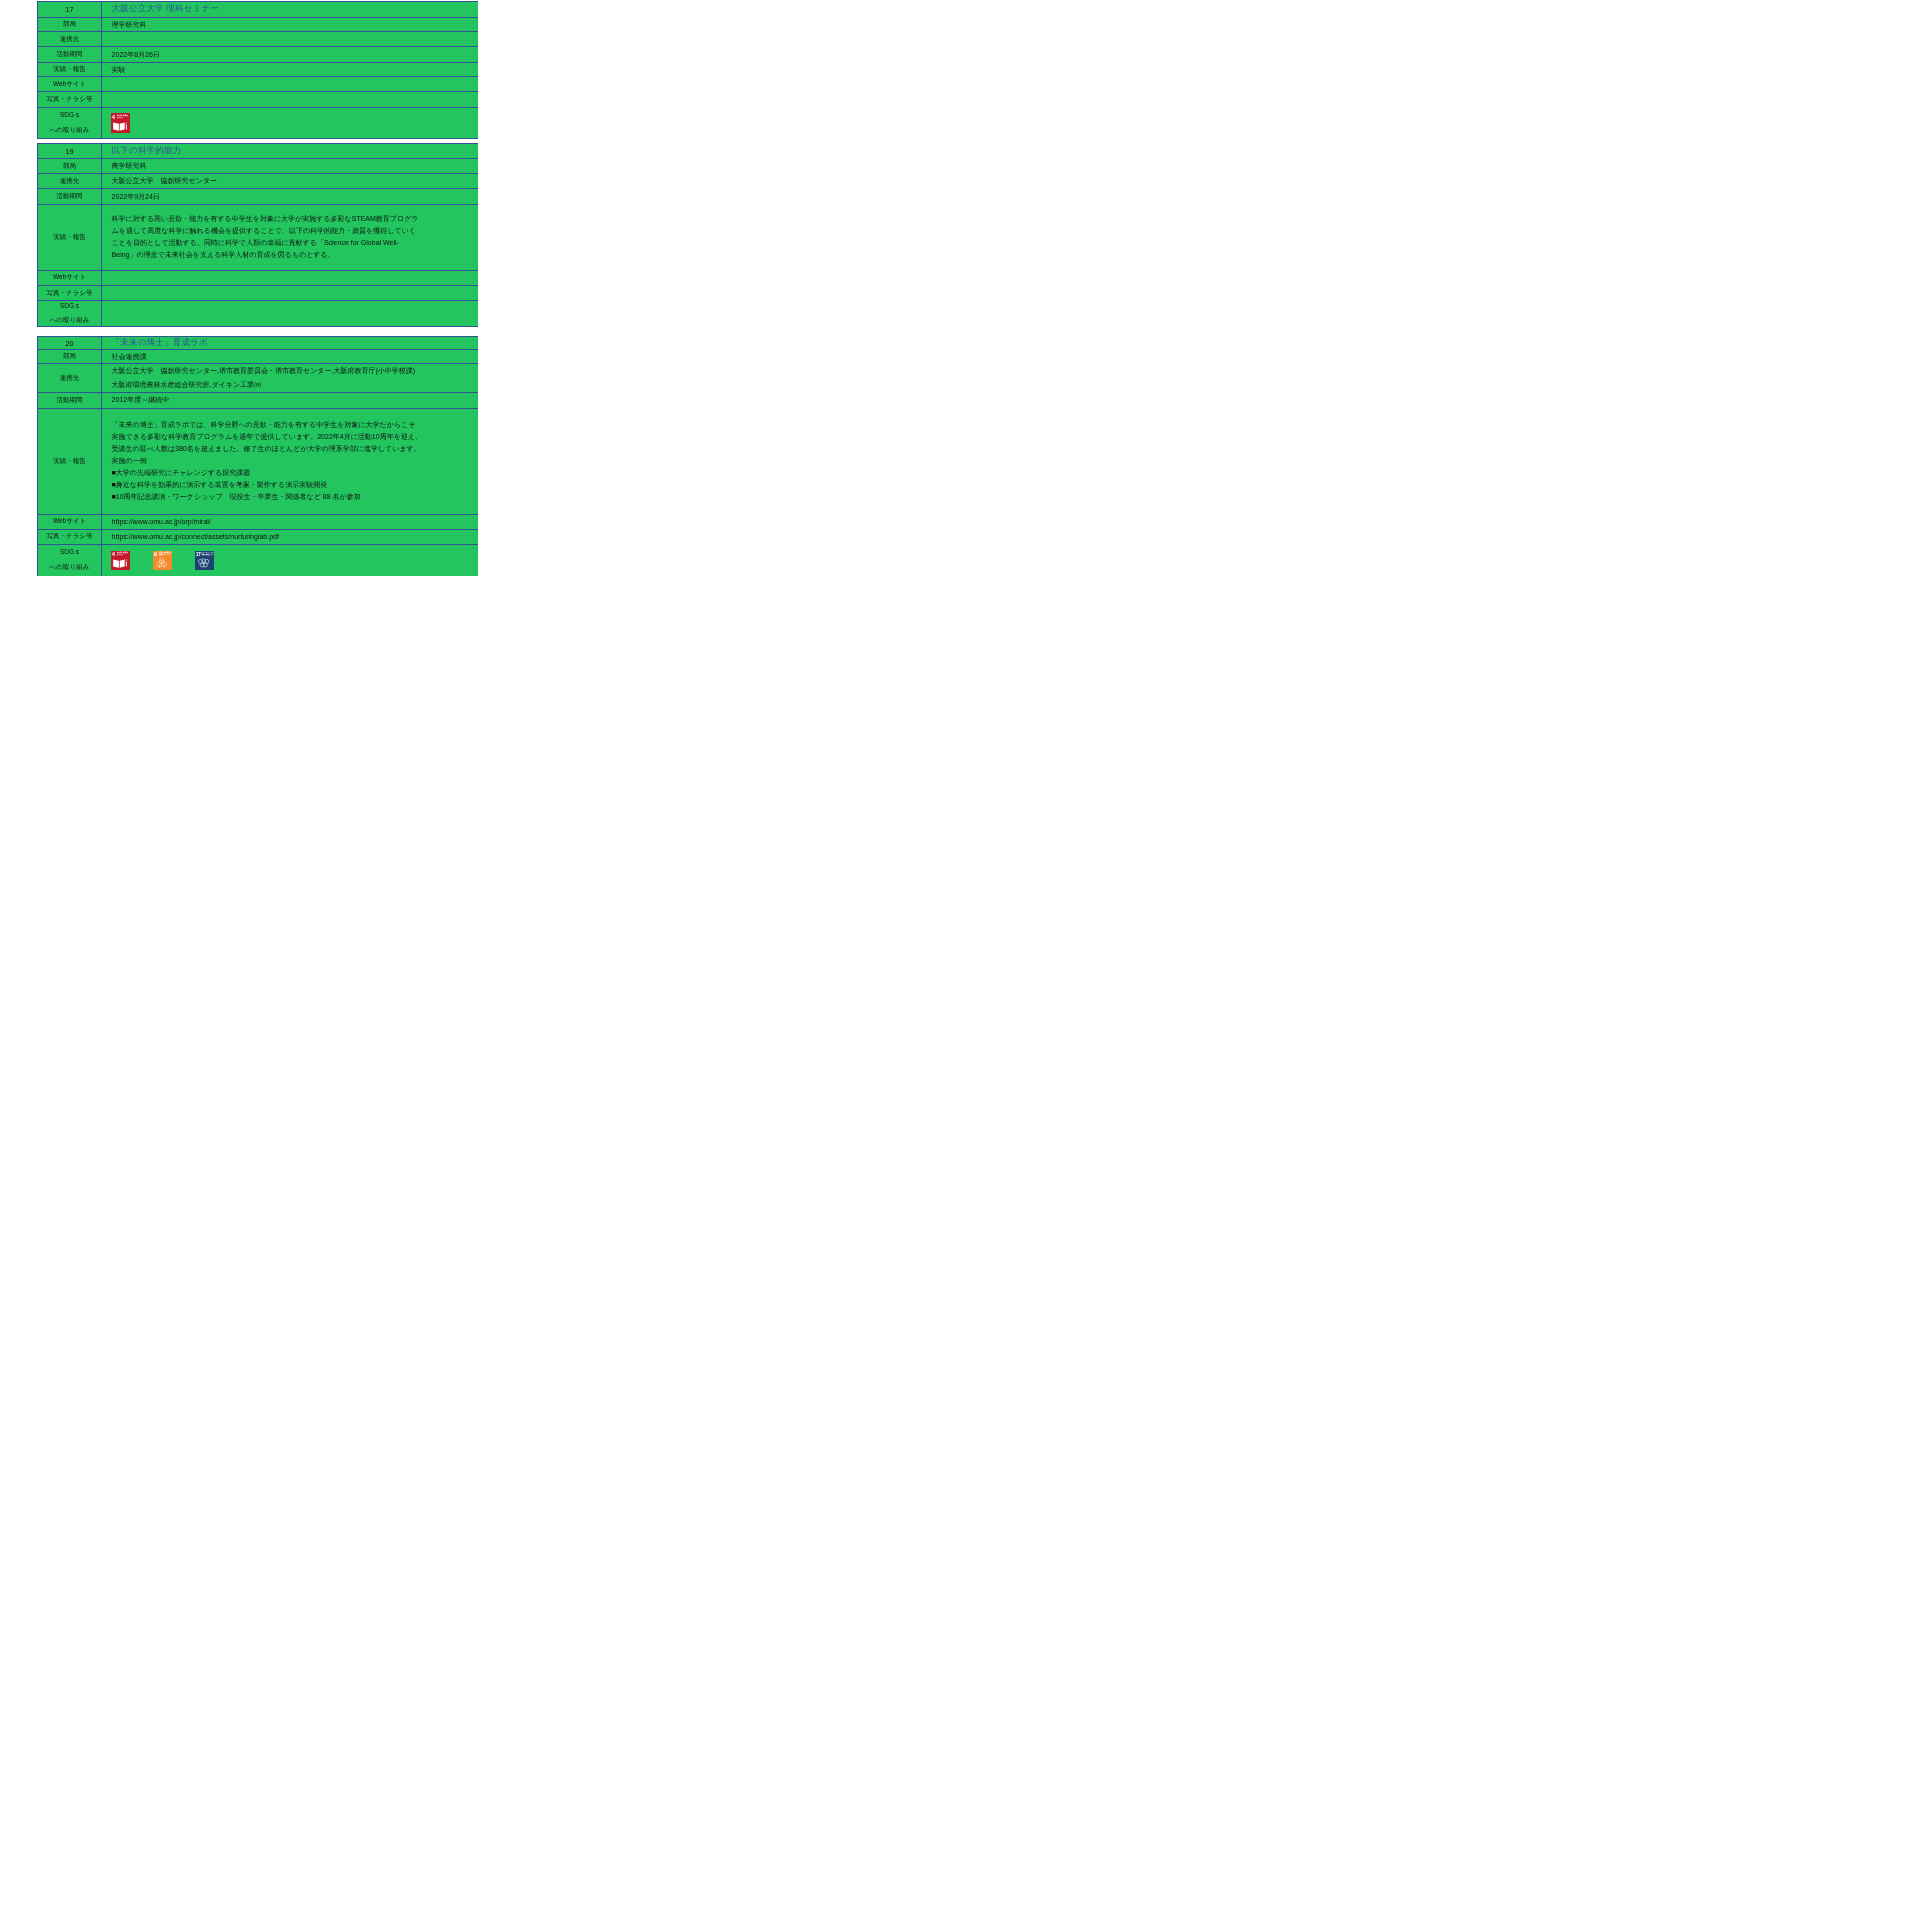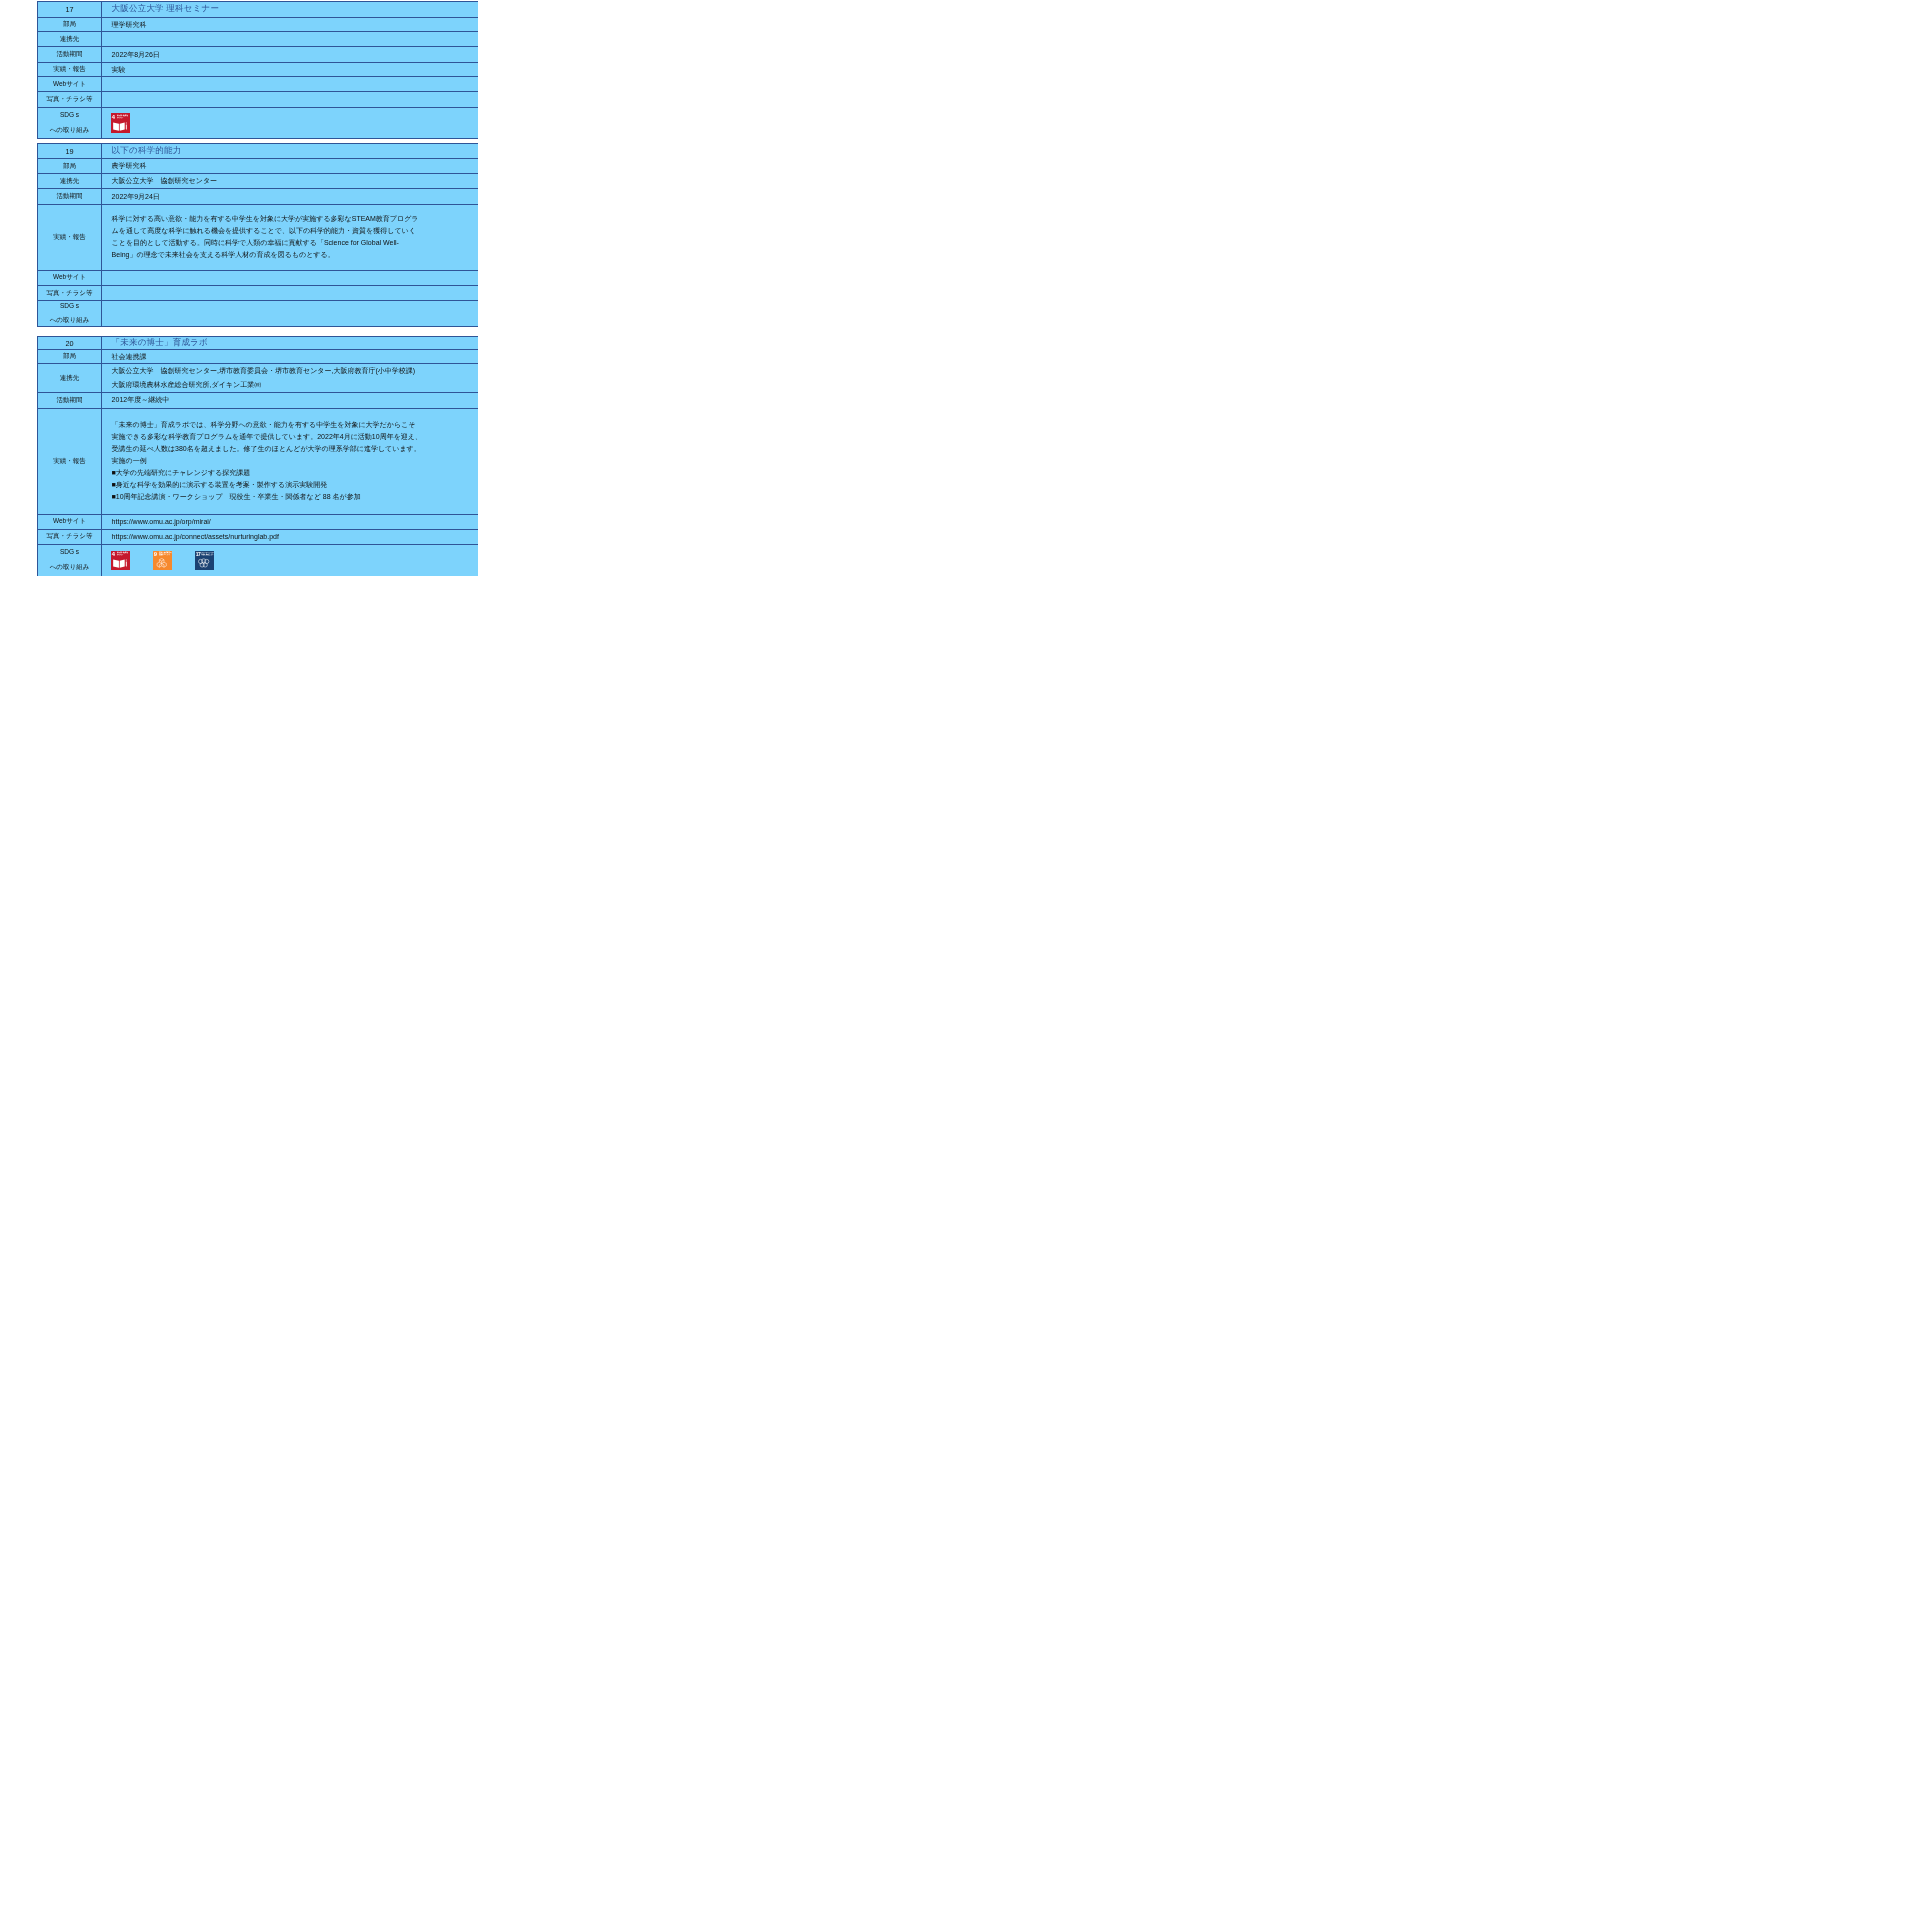--- a/index.html
+++ b/index.html
@@ -9,21 +9,21 @@
     color:#111;
     padding-top:0.8px;
     box-sizing:border-box;
     overflow:hidden;
   }
   .card{
     width:479px;
     margin-left:37px;
     border:1.2px solid #2F5597;
     box-sizing:border-box;
-    background:#7dd3fc;
+    background:#22c55e;
   }
   .card.t18{margin-top:4.2px;}
   .card.t19{margin-top:9.2px;}
   .row{display:flex;border-bottom:0.8px solid #2F5597;}
   .row:last-child{border-bottom:none;}
   .lab{
     flex:0 0 64px;width:64px;
     border-right:0.8px solid #2F5597;
     display:flex;align-items:center;justify-content:center;
     font-size:6.5px;text-align:center;

